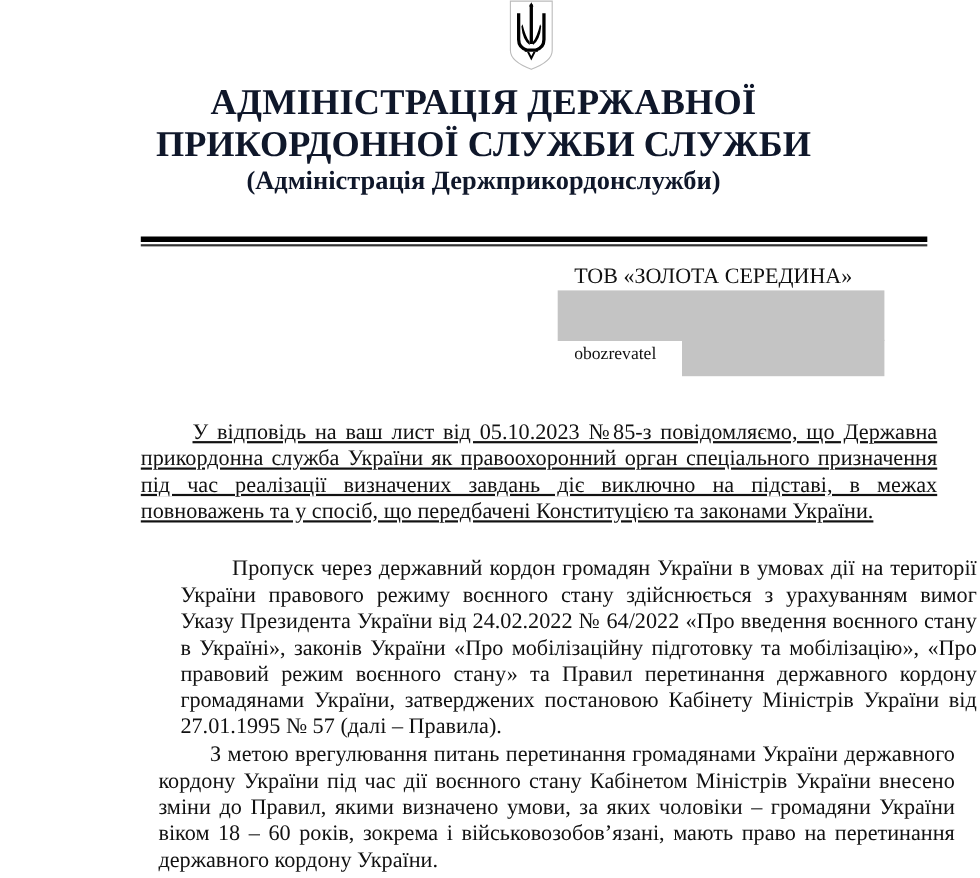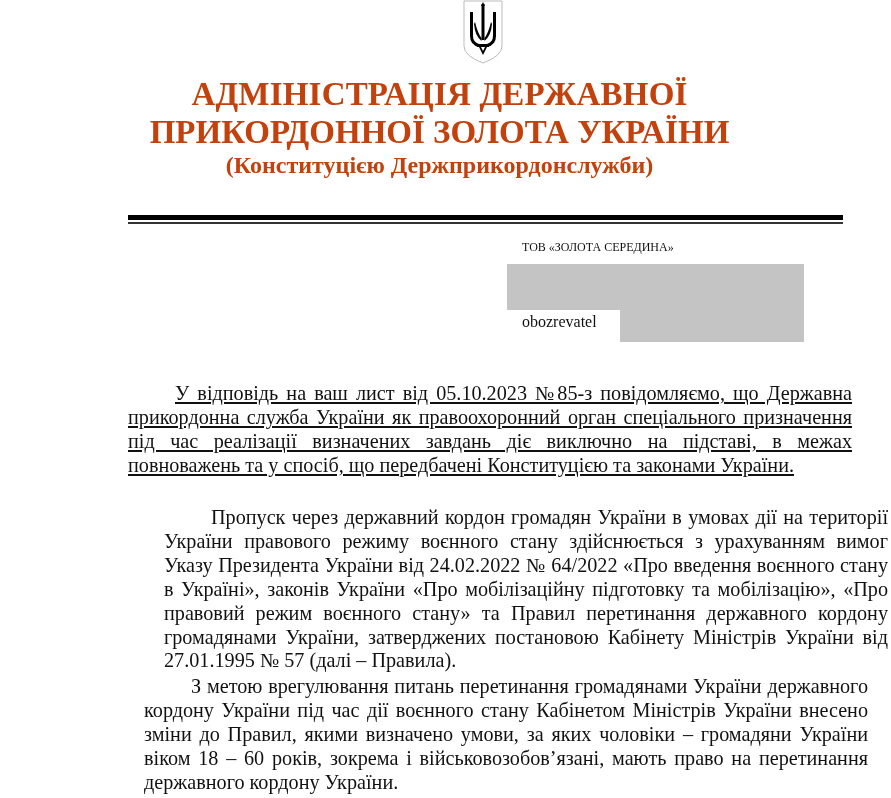--- a/index.html
+++ b/index.html
@@ -1,26 +1,26 @@
 <!DOCTYPE html>
 <html><head>
 <meta charset="utf-8">
 <style>
   html, body { margin:0; padding:0; background:#ffffff; }
   body { width:891px; height:798px; position:relative; overflow:hidden;
          font-family:"Liberation Serif", "DejaVu Serif", serif; color:#111; }
   .emblem { position:absolute; left:462px; top:0px; width:42px; height:64px; }
   .title { position:absolute; left:0; width:879px; text-align:center;
-           font-weight:bold; color:#c2410c; white-space:nowrap; }
+           font-weight:bold; color:#0f172a; white-space:nowrap; }
   .t1 { top:76px; font-size:33px; letter-spacing:0.2px; }
   .t2 { top:114px; font-size:33px; }
   .t3 { top:152px; font-size:24px; }
   .rule-thick { position:absolute; left:128px; top:215px; width:715px; height:5px; background:#000; }
   .rule-thin  { position:absolute; left:128px; top:222px; width:715px; height:2px; background:#333; }
-  .addressee { position:absolute; left:522px; top:240px; font-size:12px; white-space:nowrap; }
+  .addressee { position:absolute; left:522px; top:240px; font-size:20px; white-space:nowrap; }
   .redact1 { position:absolute; left:507px; top:264px; width:297px; height:46px; background:#c4c4c4; }
   .redact2 { position:absolute; left:620px; top:309px; width:184px; height:33px; background:#c4c4c4; }
   .email { position:absolute; left:522px; top:313px; font-size:16px; white-space:nowrap; }
   .body-text { position:absolute; left:128px; width:724px; font-size:20.2px; line-height:23.9px; }
   .para { margin:0; text-align:justify; text-indent:47px; }
   .p1 { top:382px;text-decoration:underline; }
   .p2 { top:506px;margin-left:36px; }
   .p3 { top:675px;margin-left:16px; }
 </style>
 </head>
@@ -36,22 +36,22 @@
       <path d="M34 12 L31 12 L31 36 Q31 42 25 44 L25 47 Q34 45 34 36 Z"></path>
       <path d="M13 22 Q16 34 19.5 38 L19.5 41 Q13 36 12 24 Z"></path>
       <path d="M29 22 Q26 34 22.5 38 L22.5 41 Q29 36 30 24 Z"></path>
       <path d="M15 44 L27 44 L27 47 L15 47 Z"></path>
       <path d="M17 47 L21 55 L25 47 L23 47 L21 51 L19 47 Z"></path>
     </g>
   </svg>
 </div>
 
 <div class="title t1">АДМІНІСТРАЦІЯ ДЕРЖАВНОЇ</div>
-<div class="title t2">ПРИКОРДОННОЇ ЗОЛОТА УКРАЇНИ</div>
-<div class="title t3">(Конституцією Держприкордонслужби)</div>
+<div class="title t2">ПРИКОРДОННОЇ СЛУЖБИ СЛУЖБИ</div>
+<div class="title t3">(Адміністрація Держприкордонслужби)</div>
 
 <div class="rule-thick"></div>
 <div class="rule-thin"></div>
 
 <div class="addressee">ТОВ «ЗОЛОТА СЕРЕДИНА»</div>
 <div class="redact1"></div>
 <div class="email">obozrevatel</div>
 <div class="redact2"></div>
 
 <div class="body-text p1">

